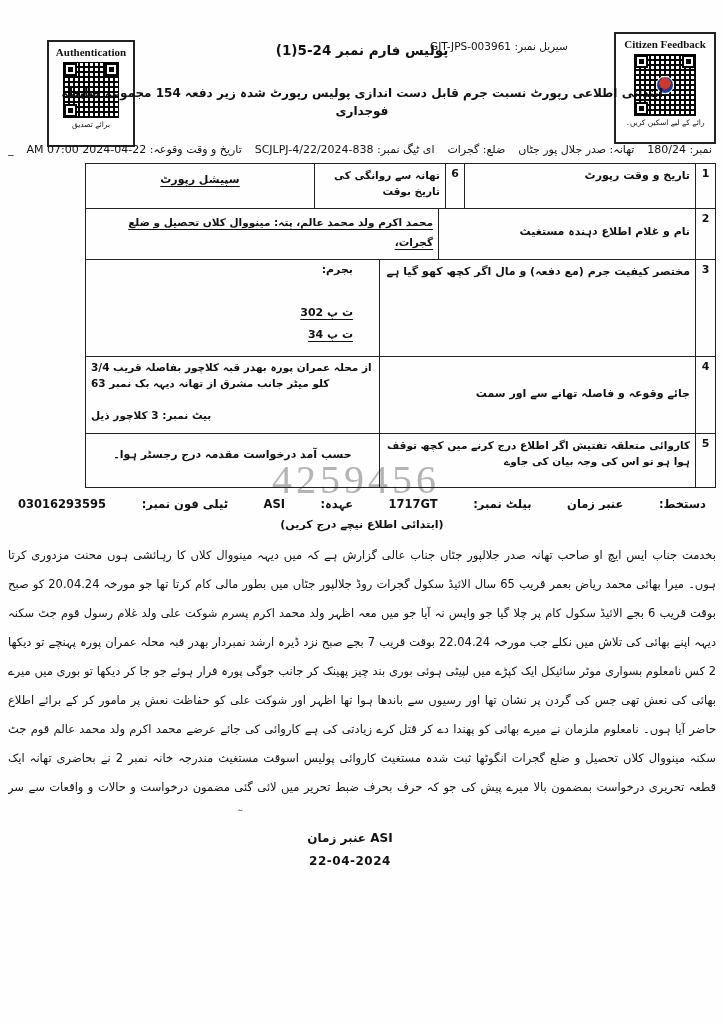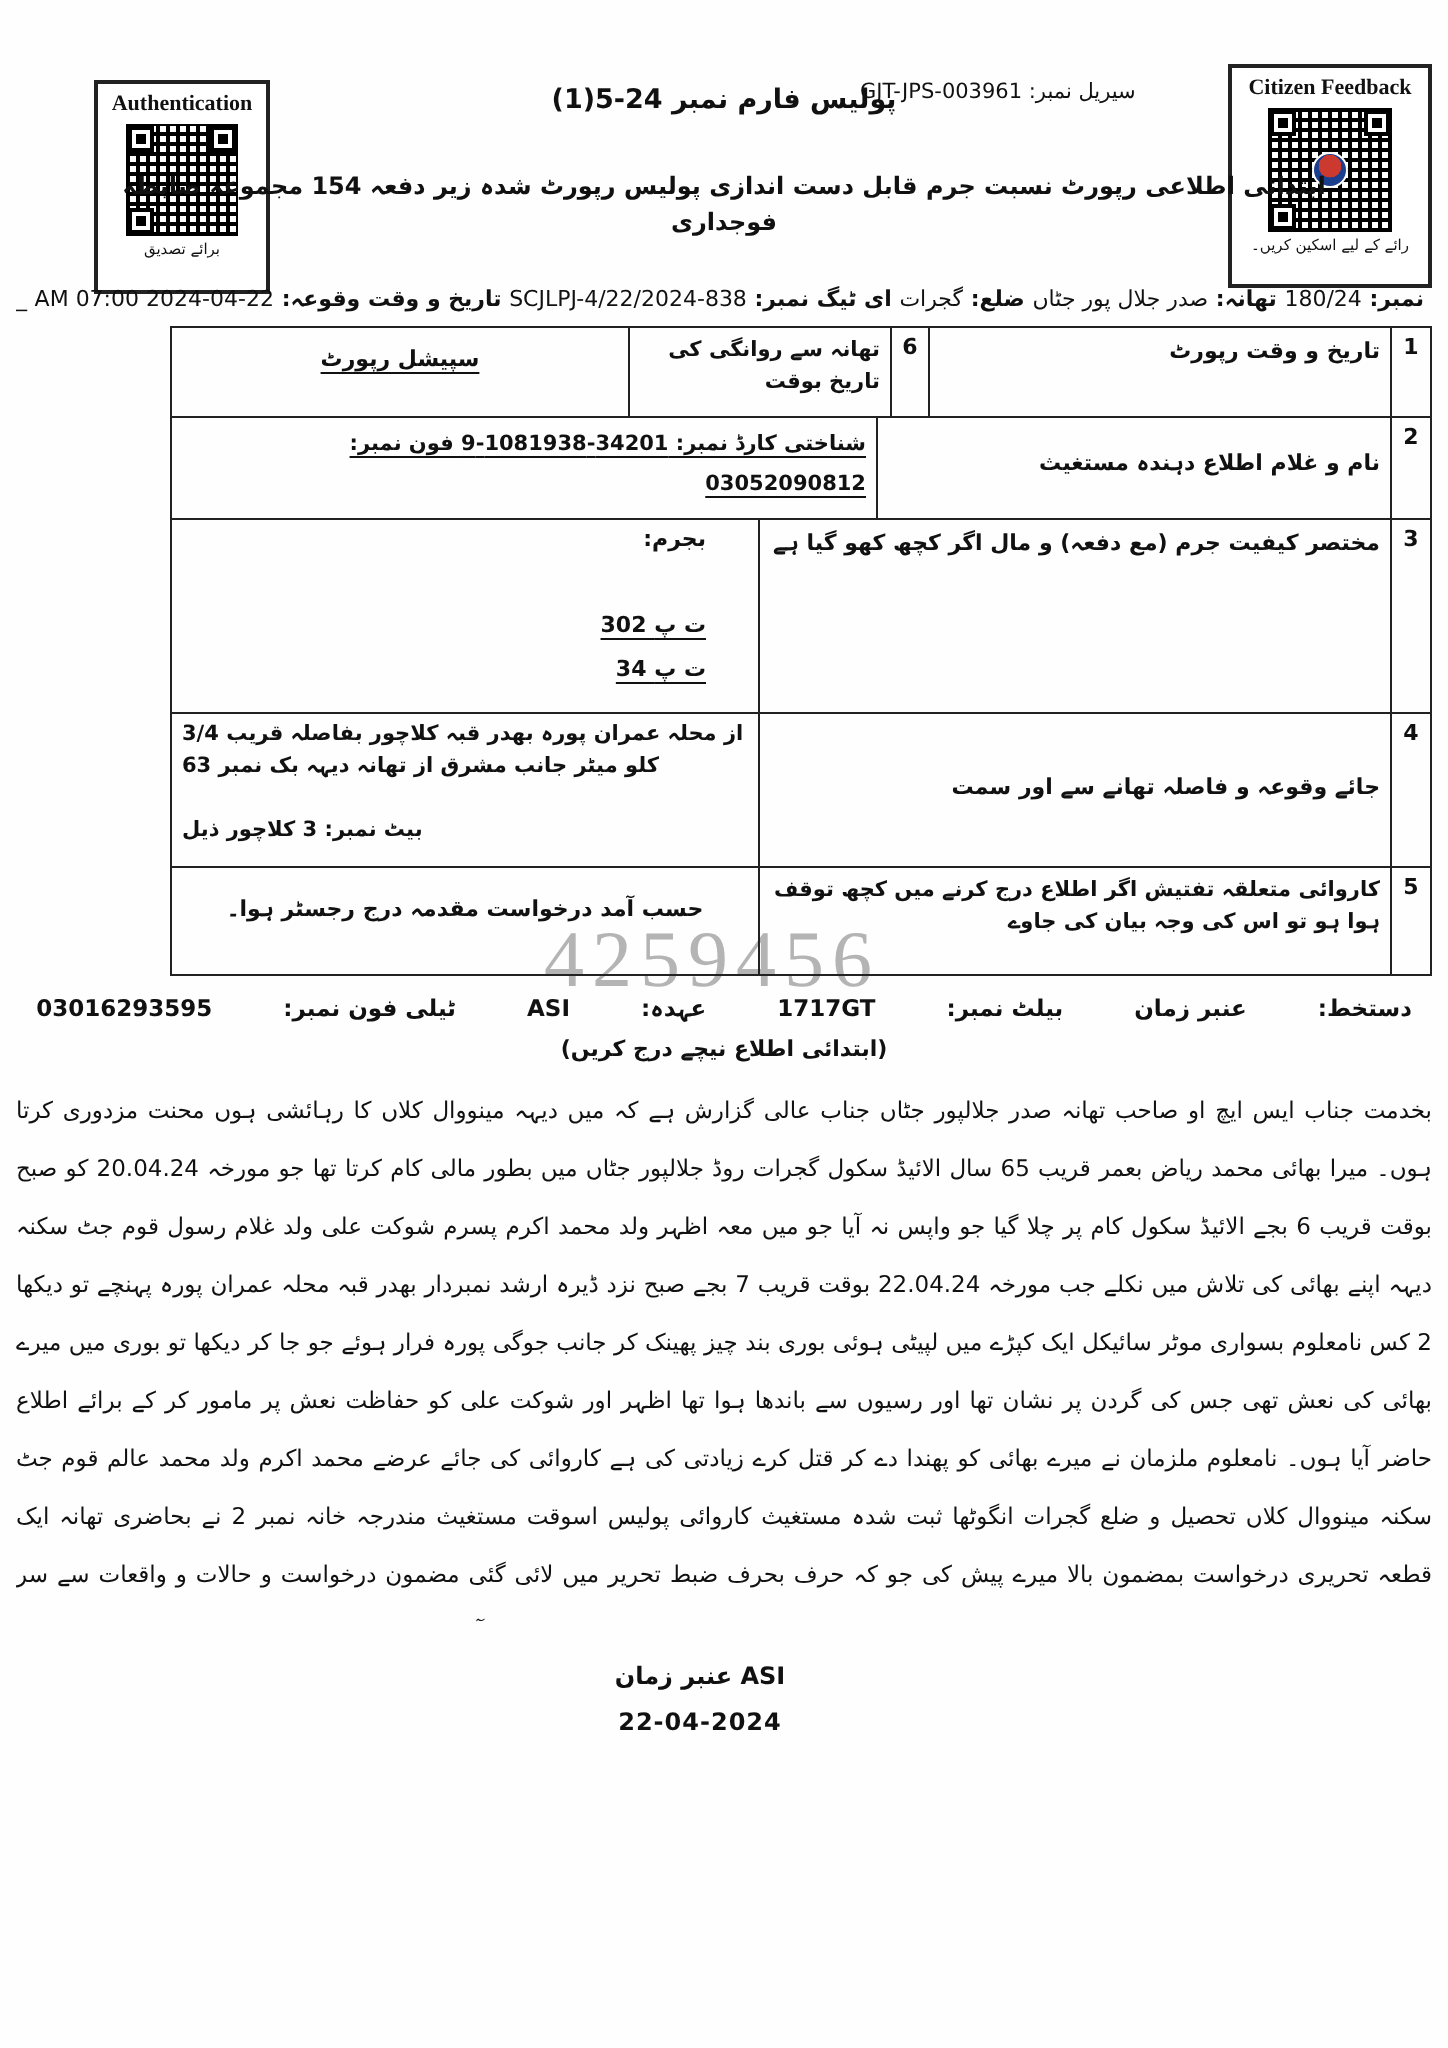--- a/index.html
+++ b/index.html
@@ -25,21 +25,21 @@
           background:radial-gradient(circle at 50% 38%,#cc3a2f 0 44%,#1c3e8f 45% 100%);}
   .qcap{font-size:7.5px;direction:rtl;}
 
   .serial{position:absolute;top:40px;left:430px;width:192px;font-size:10.5px;text-align:left;direction:rtl;}
   .form-title{position:absolute;top:42px;left:0;width:100%;text-align:center;font-size:13.5px;font-weight:bold;}
   .subtitle{position:absolute;top:84px;left:60px;width:604px;text-align:center;font-size:12px;font-weight:bold;line-height:1.5;}
 
   
   .info-line{position:absolute;top:143px;left:8px;right:12px;display:flex;direction:rtl;
              justify-content:space-between;align-items:flex-end;font-size:11px;white-space:nowrap;overflow:hidden;}
-  .info-item .lbl{font-weight:bold;}
+  .info-item .lbl{font-weight:normal;}
 
   
   .fir-table{position:absolute;top:163px;left:85px;width:629px;border:1.2px solid #222;
              font-size:11px;font-weight:bold;}
   .trow{display:flex;direction:rtl;border-top:1.2px solid #222;box-sizing:border-box;overflow:hidden;}
   .trow:first-child{border-top:none;}
   .tcell{box-sizing:border-box;border-left:1.2px solid #222;padding:3px 5px;overflow:hidden;}
   .tcell:last-child{border-left:none;}
   .cnum{width:20px;text-align:center;flex:none;}
   .clabel{line-height:1.55;}
@@ -115,20 +115,21 @@
       <div class="tcell clabel" style="width:131px;font-size:10.5px;">تھانہ سے روانگی کی تاریخ بوقت</div>
       <div class="tcell ctr" style="flex:1;padding-top:9px;">
         <span class="u">سپیشل رپورٹ</span>
       </div>
     </div>
 
     <div class="trow" style="height:51px;">
       <div class="tcell cnum">2</div>
       <div class="tcell clabel" style="width:257px;padding-top:14px;">نام و غلام اطلاع دہندہ مستغیث</div>
       <div class="tcell" style="flex:1;text-align:right;line-height:1.95;font-size:10.5px;">
+        <div class="u">محمد اکرم ولد محمد عالم، پتہ: مینووال کلاں تحصیل و ضلع گجرات،</div>
         <div class="u">شناختی کارڈ نمبر: 34201-1081938-9 فون نمبر: 03052090812</div>
       </div>
     </div>
 
     <div class="trow" style="height:97px;">
       <div class="tcell cnum">3</div>
       <div class="tcell clabel" style="width:316px;">مختصر کیفیت جرم (مع دفعہ) و مال اگر کچھ کھو گیا ہے</div>
       <div class="tcell" style="flex:1;text-align:right;padding-right:26px;">
         <div>بجرم:</div>
         <div style="height:26px;"></div>

